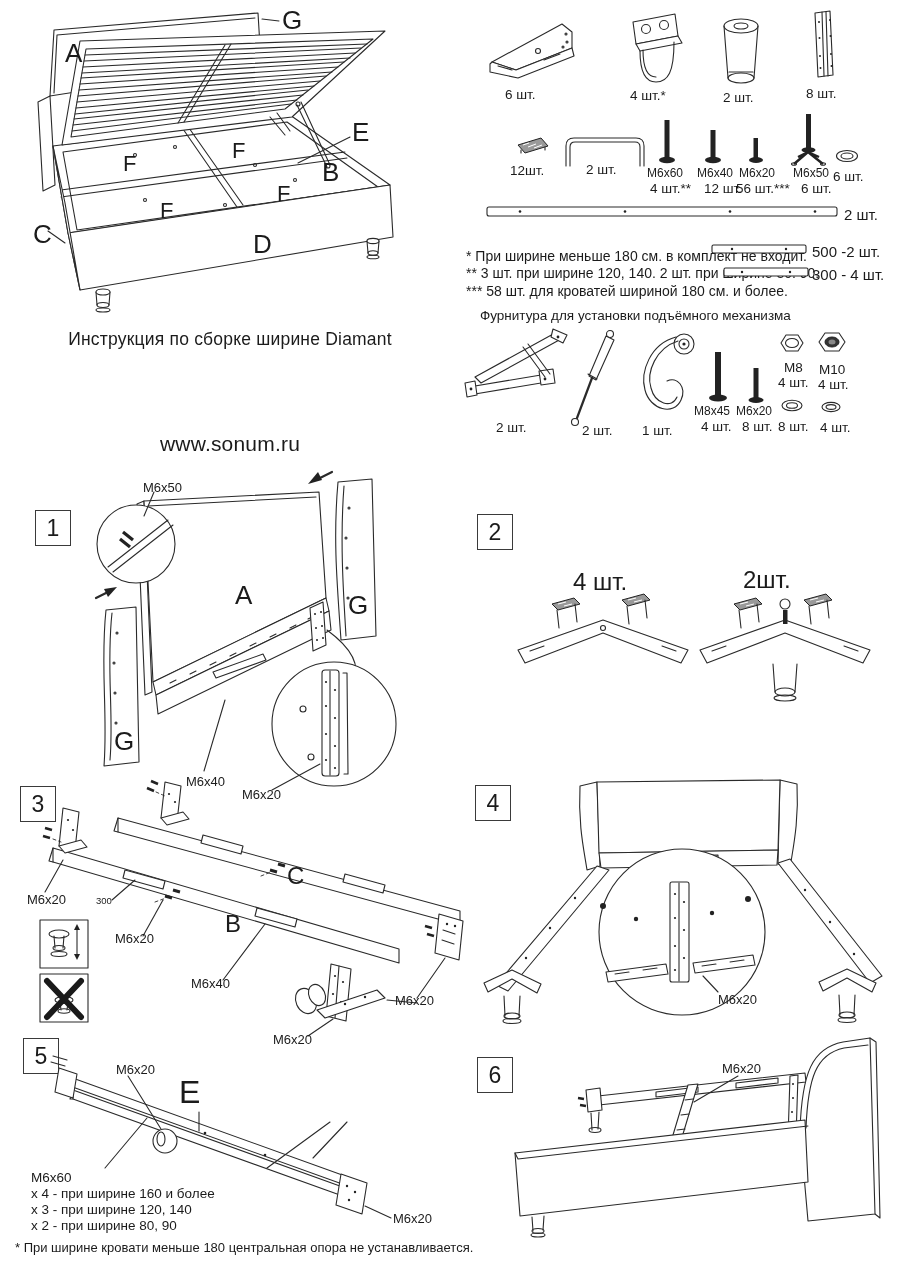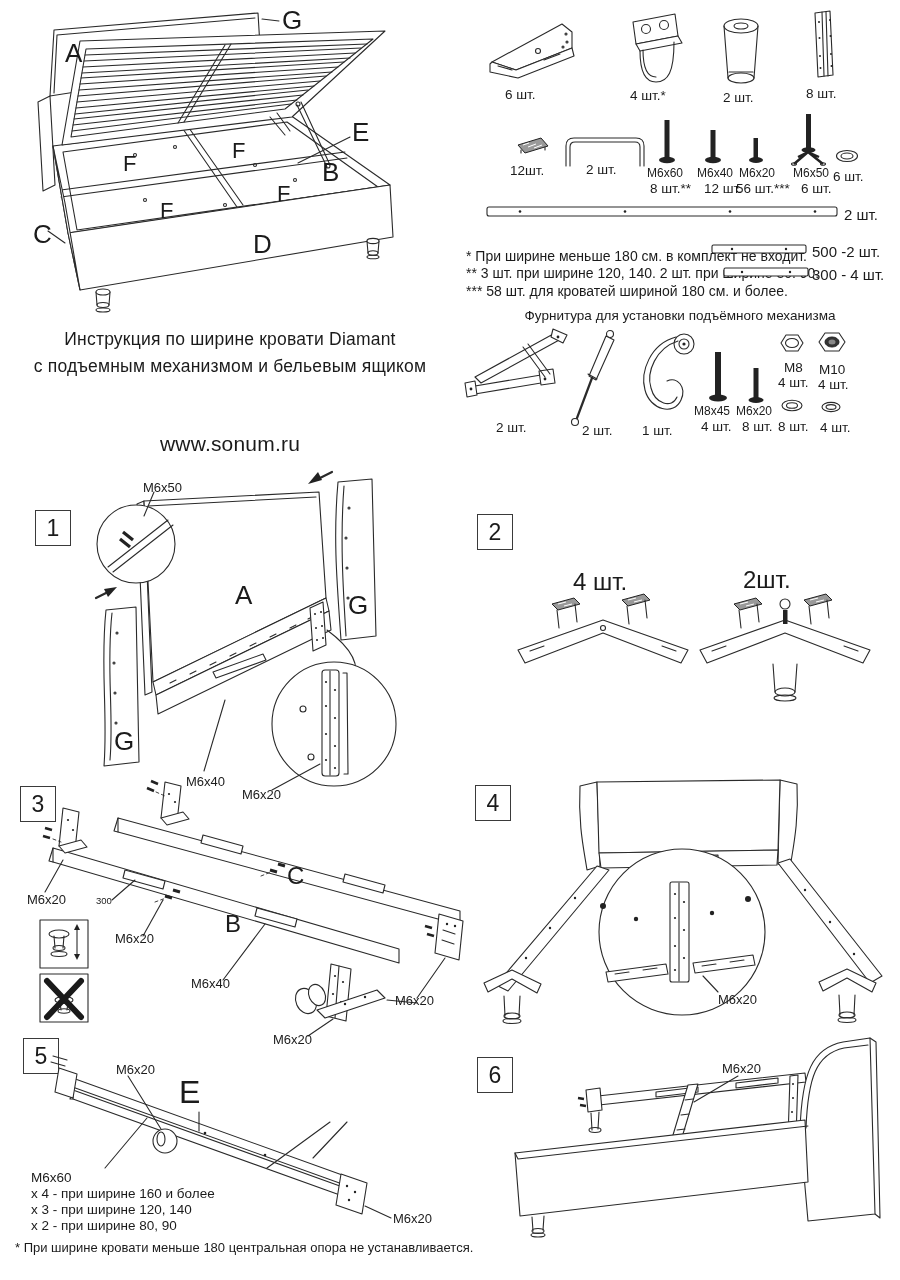--- a/index.html
+++ b/index.html
@@ -11,21 +11,21 @@
   .wh{fill:#fff}
   .dot{fill:#222;stroke:none}
   .dsh{stroke-dasharray:3,3;stroke-width:.9}
   .thk{stroke-width:2.2}
   .lbl{position:absolute;font-size:12px;white-space:nowrap}
   .qty{position:absolute;font-size:13.5px;white-space:nowrap}
   .sm{position:absolute;font-size:14px;white-space:nowrap}
   .big{position:absolute;font-size:26px}
   .stepnum{position:absolute;width:36px;height:36px;border:1.7px solid #3a3a3a;display:flex;align-items:center;justify-content:center;font-size:23px;background:#fff}
   .ttl{position:absolute;text-align:center;font-size:17.5px;line-height:1.55;letter-spacing:.2px}
-  .heading{position:absolute;text-align:center;font-size:13.5px}
+  .heading{position:absolute;font-size:13.5px}
   .bigqty{position:absolute;font-size:24px;white-space:nowrap}
   .list13{position:absolute;font-size:13px;line-height:1.3;white-space:nowrap}
 </style>
 </head>
 <body>
 
 <div id="page">
 
   <div class="fig" style="left:15px;top:5px;width:445px;height:315px">
     <svg width="445" height="315" viewBox="0 0 445 315">
@@ -75,22 +75,21 @@
     <div class="big" style="left:108px;top:146px;font-size:22px">F</div>
     <div class="big" style="left:217px;top:133px;font-size:22px">F</div>
     <div class="big" style="left:307px;top:152px">B</div>
     <div class="big" style="left:145px;top:193px;font-size:22px">F</div>
     <div class="big" style="left:262px;top:176px;font-size:22px">F</div>
     <div class="big" style="left:18px;top:214px">C</div>
     <div class="big" style="left:238px;top:224px">D</div>
   </div>
 
   <div class="ttl" style="left:20px;top:326px;width:420px">
-    <div>Инструкция по ширине кровати Diamant</div>
-    <div>с подъемным механизмом и бельевым ящиком</div>
+    <div>Инструкция по сборке ширине Diamant</div>
   </div>
   <div class="ttl" style="left:20px;top:428px;width:420px;font-size:21px">www.sonum.ru</div>
 
   <div class="fig" style="left:460px;top:0;width:440px;height:455px">
     <svg width="98" height="68" viewBox="0 0 98 68" style="left:22px;top:18px">
       <path class="ln wh" d="M10,44 L80,6 L90,14 L90,30 L34,52 Z"></path>
       <path class="ln wh" d="M8,46 L10,44 L34,52 L90,30 L92,38 L36,60 L8,54 Z"></path>
       <circle class="ln" cx="56" cy="33" r="2.5"></circle>
       <path class="ln" d="M16,48 L30,52 M62,42 L78,36"></path>
       <circle class="ln" cx="84" cy="16" r="1"></circle>
@@ -142,21 +141,21 @@
       <path class="ln" d="M6,33 L6,13 Q6,5 14,5 L76,5 Q84,5 84,13 L84,33"></path>
       <path class="ln" d="M10,33 L10,14 Q10,9 15,9 L75,9 Q80,9 80,14 L80,33"></path>
     </svg>
     <div class="qty" style="left:126px;top:162px">2 шт.</div>
 
     <svg width="18" height="48" viewBox="0 0 18 48" style="left:198px;top:118px">
       <rect x="6.5" y="2" width="5" height="38" fill="#222"></rect>
         <ellipse cx="9" cy="42" rx="8" ry="3.2" fill="#222"></ellipse>
     </svg>
     <div class="lbl" style="left:187px;top:166px">M6x60</div>
-    <div class="qty" style="left:190px;top:181px">8 шт.**</div>
+    <div class="qty" style="left:190px;top:181px">4 шт.**</div>
 
     <svg width="18" height="38" viewBox="0 0 18 38" style="left:244px;top:128px">
       <rect x="6.5" y="2" width="5" height="28" fill="#222"></rect>
         <ellipse cx="9" cy="32" rx="8" ry="3.2" fill="#222"></ellipse>
     </svg>
     <div class="lbl" style="left:237px;top:166px">M6x40</div>
     <div class="qty" style="left:244px;top:181px">12 шт.</div>
 
     <svg width="16" height="30" viewBox="0 0 16 30" style="left:288px;top:136px">
       <rect x="5.5" y="2" width="4.5" height="20" fill="#222"></rect>

